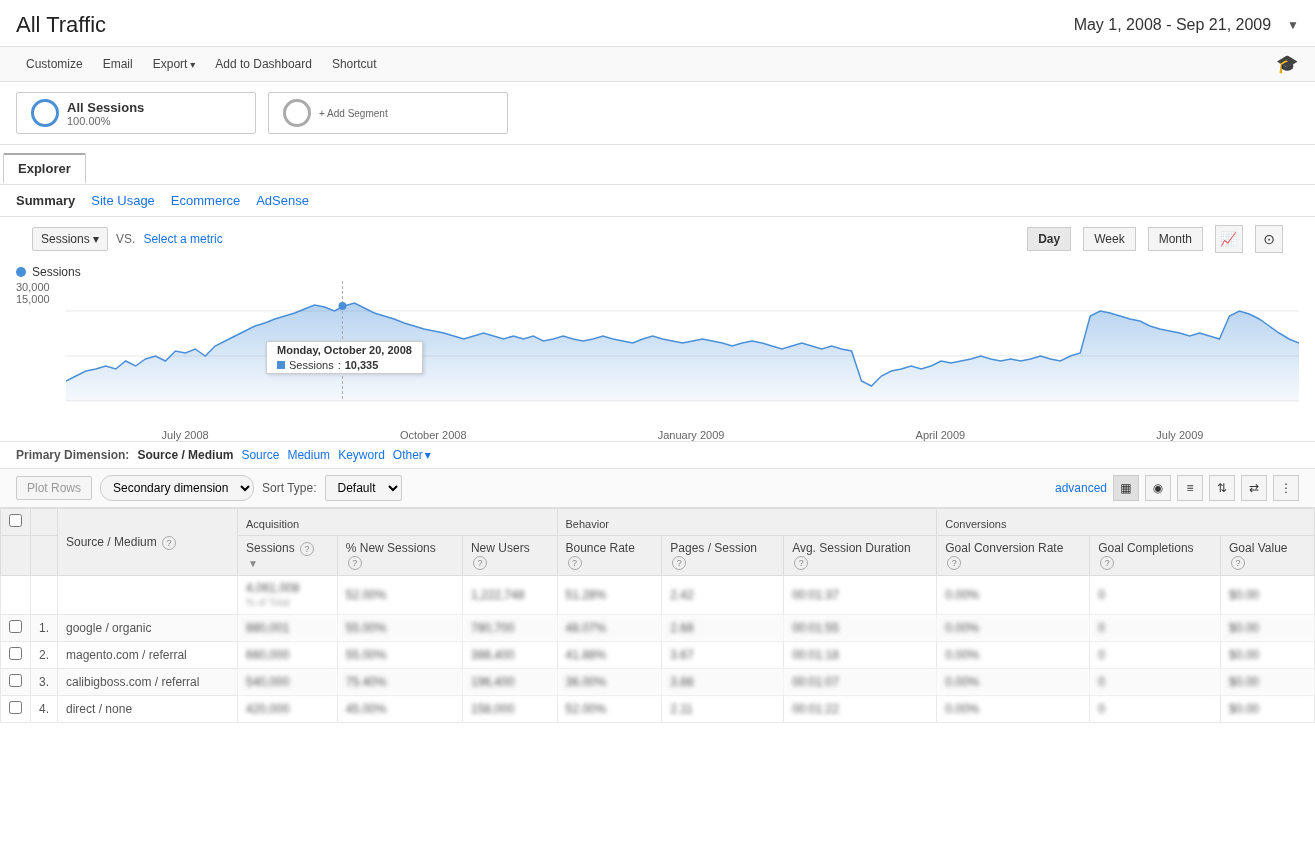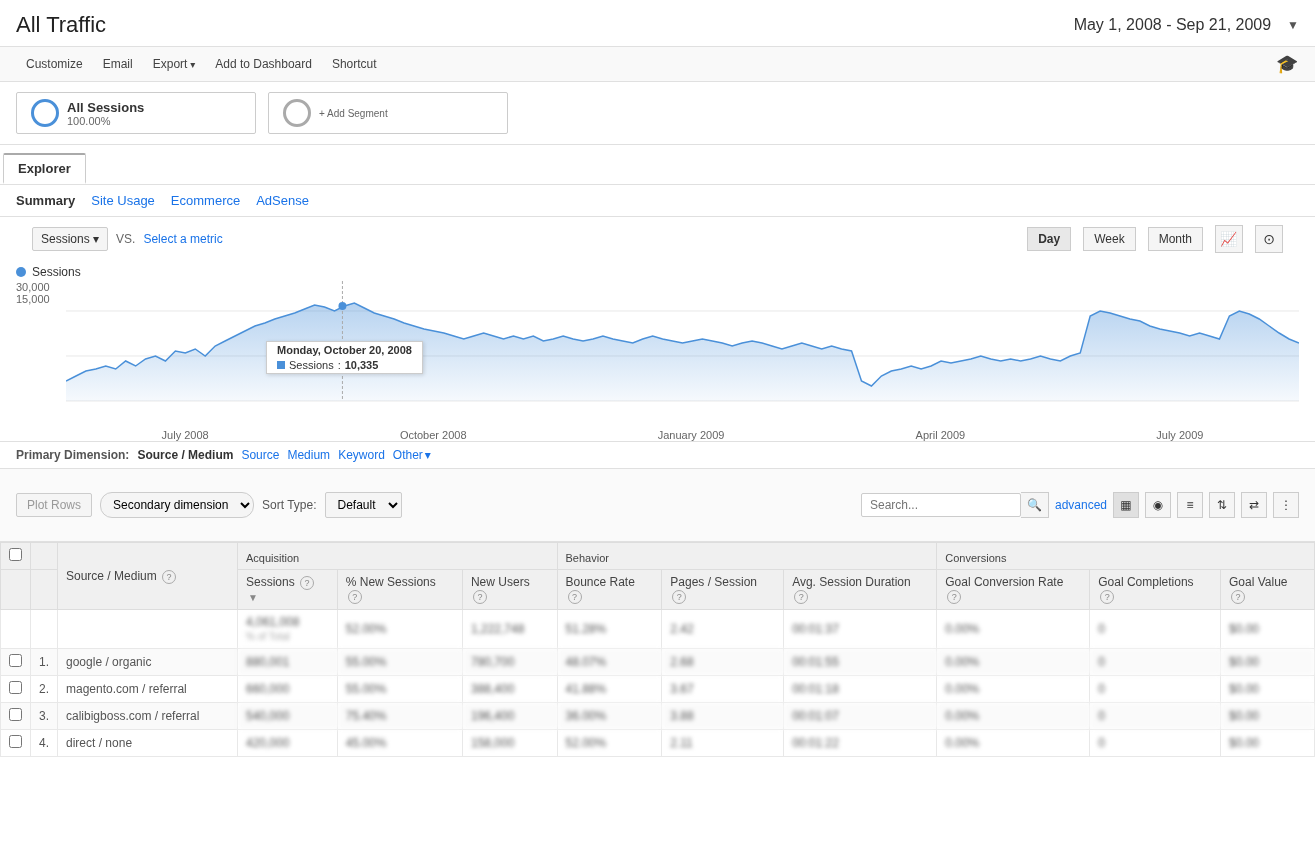--- a/index.html
+++ b/index.html
@@ -233,21 +233,21 @@
     }
     .dim-label { color: #555; font-weight: bold; }
     .dim-option { color: #1a73e8; cursor: pointer; }
     .dim-option.active { color: #333; font-weight: bold; cursor: default; }
     .dim-option.other { display: flex; align-items: center; gap: 2px; }
 
     
     .table-controls {
       display: flex;
       align-items: center;
-      padding: 23px 16px;
+      padding: 6px 16px;
       gap: 8px;
       border-top: 1px solid #e0e0e0;
       border-bottom: 1px solid #e0e0e0;
       background: #fafafa;
     }
     .plot-rows-btn {
       padding: 4px 10px;
       font-size: 12px;
       border: 1px solid #ccc;
       background: #f5f5f5;
@@ -508,24 +508,20 @@
 <div class="table-controls">
   <button class="plot-rows-btn">Plot Rows</button>
   <select class="secondary-dim-select">
     <option>Secondary dimension</option>
   </select>
   <span class="sort-type-label">Sort Type:</span>
   <select class="sort-select">
     <option>Default</option>
   </select>
   <div class="table-controls-right">
-    <div style="display:flex;align-items:center;">
-      <input class="search-input" type="text" placeholder="Search..." style="">
-      <div class="search-icon-btn">🔍</div>
-    </div>
     <span class="advanced-link">advanced</span>
     <div class="view-btn active">▦</div>
     <div class="view-btn">◉</div>
     <div class="view-btn">≡</div>
     <div class="view-btn">⇅</div>
     <div class="view-btn">⇄</div>
     <div class="view-btn">⋮</div>
   </div>
 </div>
 

